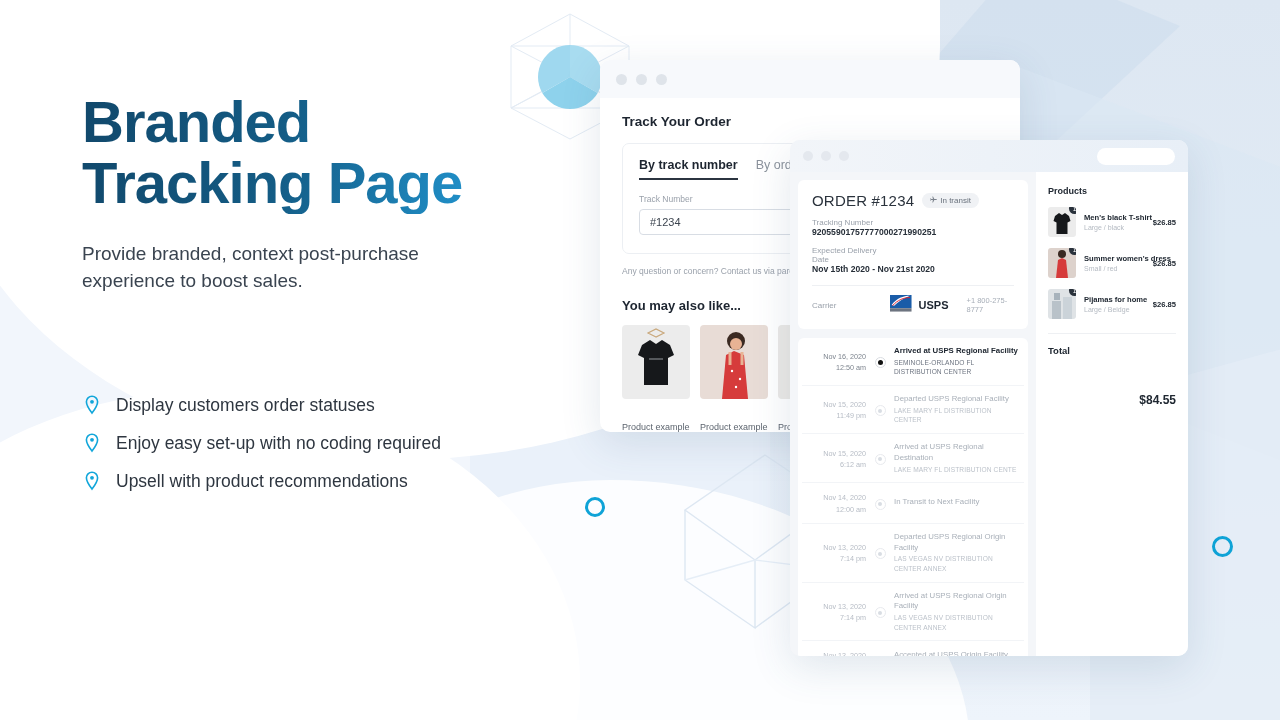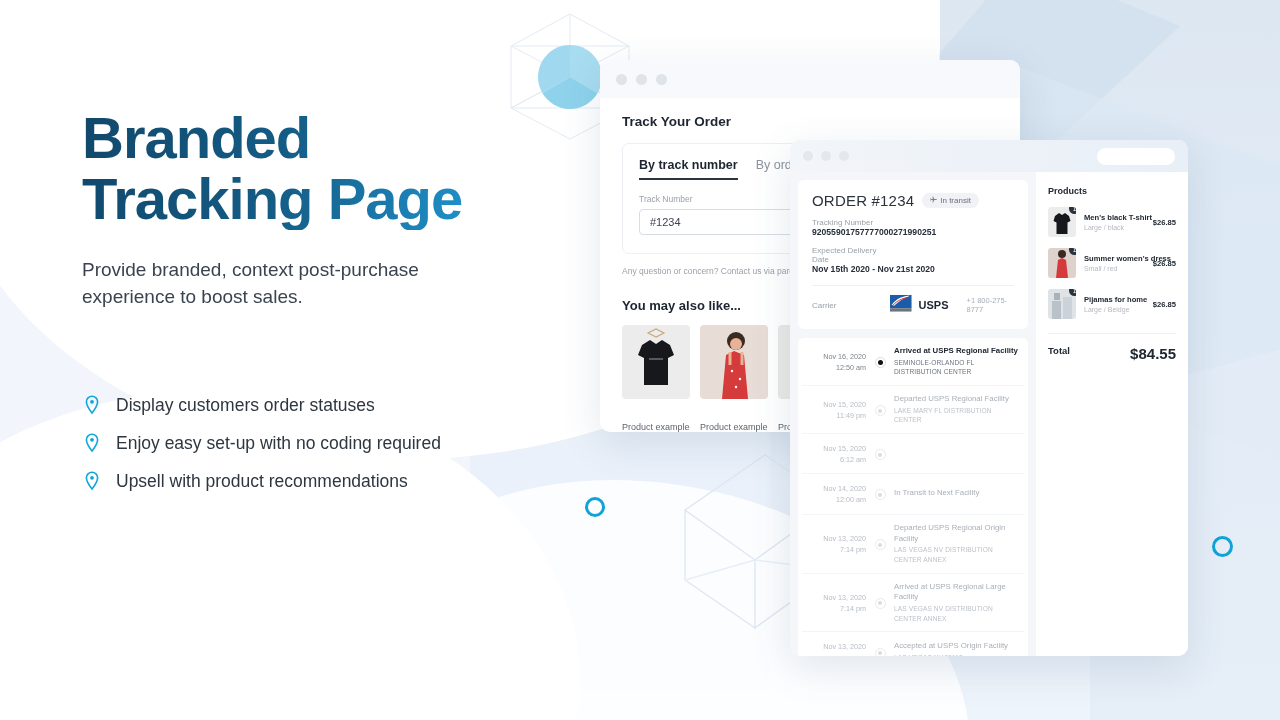--- a/index.html
+++ b/index.html
@@ -54,21 +54,21 @@
   .hex-wire svg { width: 100%; height: 100%; }
   .cube-wire { position: absolute; left: 655px; top: 440px; width: 210px; height: 210px; }
   .cube-wire svg { width: 100%; height: 100%; }
   .ring {
     position: absolute; border: 3px solid #0fa3d7; border-radius: 50%;
   }
   .ring-1 { left: 585px; top: 497px; width: 20px; height: 20px; }
   .ring-2 { left: 1212px; top: 536px; width: 21px; height: 21px; }
 
   
-  .hero { position: absolute; left: 82px; top: 108px; width: 500px; z-index: 6; }
+  .hero { position: absolute; left: 82px; top: 92px; width: 500px; z-index: 6; }
   .hero h1 {
     font-size: 58px; line-height: 1.05; font-weight: 800; letter-spacing: -1px;
     background: linear-gradient(100deg, #11486b 0%, #145c85 40%, #1f8cc4 75%, #3aa7da 100%);
     -webkit-background-clip: text; background-clip: text; color: transparent;
   }
   .hero .sub {
     margin-top: 26px; font-size: 19px; line-height: 1.45; color: #3a4450; max-width: 390px;
   }
 
   .features { position: absolute; left: 84px; top: 386px; z-index: 6; }
@@ -156,21 +156,21 @@
   .qty { position: absolute; right: -4px; top: -4px; width: 11px; height: 11px;
          border-radius: 50%; background: #2a323c; color: #fff; font-size: 6.5px;
          display: flex; align-items: center; justify-content: center; }
   .prd-info { flex: 1; min-width: 0; }
   .prd-name { font-size: 7.6px; font-weight: 700; color: #202832; white-space: nowrap; }
   .prd-var { font-size: 7px; color: #b4bac2; margin-top: 2px; }
   .prd-price { font-size: 7.6px; font-weight: 700; color: #202832; flex: none; }
   .prd-div { height: 1px; background: #eef0f3; margin: 14px 0 11px; }
   .total-row { display: flex; justify-content: space-between; }
   .total-lbl { font-size: 9.5px; font-weight: 700; color: #202832; }
-  .total-val { font-size: 15px; font-weight: 700; color: #202832; }
+  .total-val { font-size: 12px; font-weight: 700; color: #202832; margin-top: 48px; }
 
   
   .art { position: absolute; inset: 0; }
 </style>
 </head>
 <body>
 
 <div class="bg">
   <div class="bg-right-panel"></div>
   <div class="bg-wedge-a"></div>
@@ -391,20 +391,24 @@
         <div class="tl-row">
           <div class="tl-date">
             <span>Nov 15, 2020</span><br>
             <span>6:12 am</span>
           </div>
           <div class="tl-dotcol">
               <span class="tl-dot">
                 <i></i>
               </span>
             </div>
+          <div class="tl-txt">
+            <div class="tl-main">Arrived at USPS Regional Destination</div>
+            <div class="tl-sub">LAKE MARY FL DISTRIBUTION CENTE</div>
+          </div>
         </div>
         <div class="tl-row">
           <div class="tl-date">
             <span>Nov 14, 2020</span><br>
             <span>12:00 am</span>
           </div>
           <div class="tl-dotcol">
               <span class="tl-dot">
                 <i></i>
               </span>
@@ -433,21 +437,21 @@
           <div class="tl-date">
             <span>Nov 13, 2020</span><br>
             <span>7:14 pm</span>
           </div>
           <div class="tl-dotcol">
               <span class="tl-dot">
                 <i></i>
               </span>
             </div>
           <div class="tl-txt">
-            <div class="tl-main">Arrived at USPS Regional Large Facility</div>
+            <div class="tl-main">Arrived at USPS Regional Origin Facility</div>
             <div class="tl-sub">LAS VEGAS NV DISTRIBUTION CENTER ANNEX</div>
           </div>
         </div>
         <div class="tl-row">
           <div class="tl-date">
             <span>Nov 13, 2020</span><br>
             <span>6:59 pm</span>
           </div>
           <div class="tl-dotcol">
               <span class="tl-dot">

